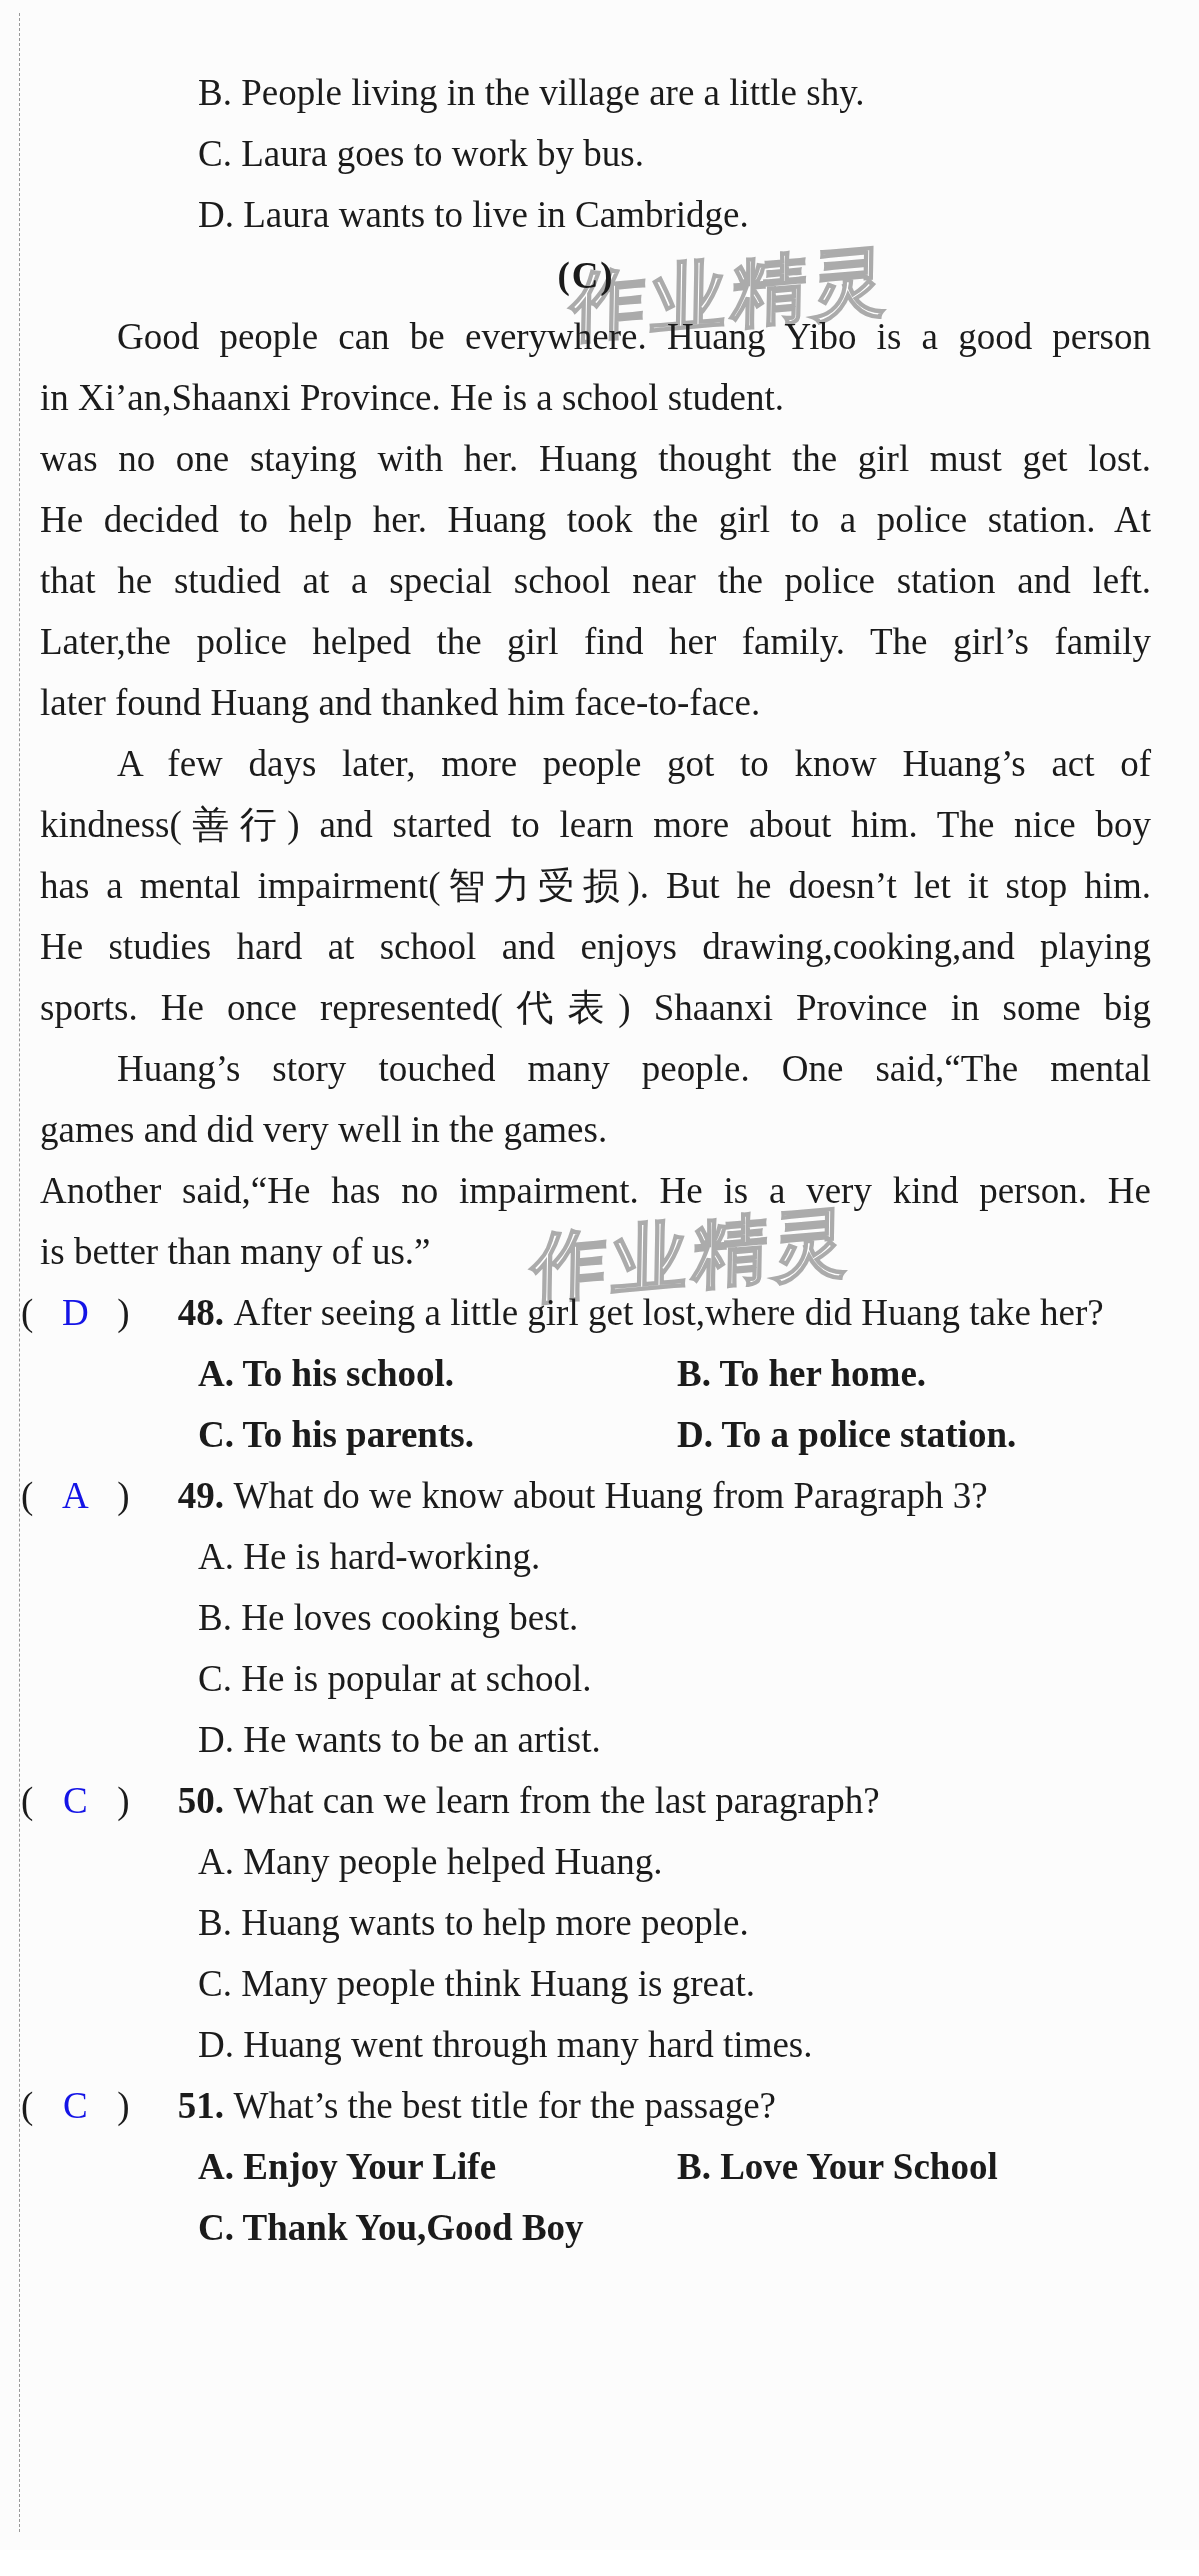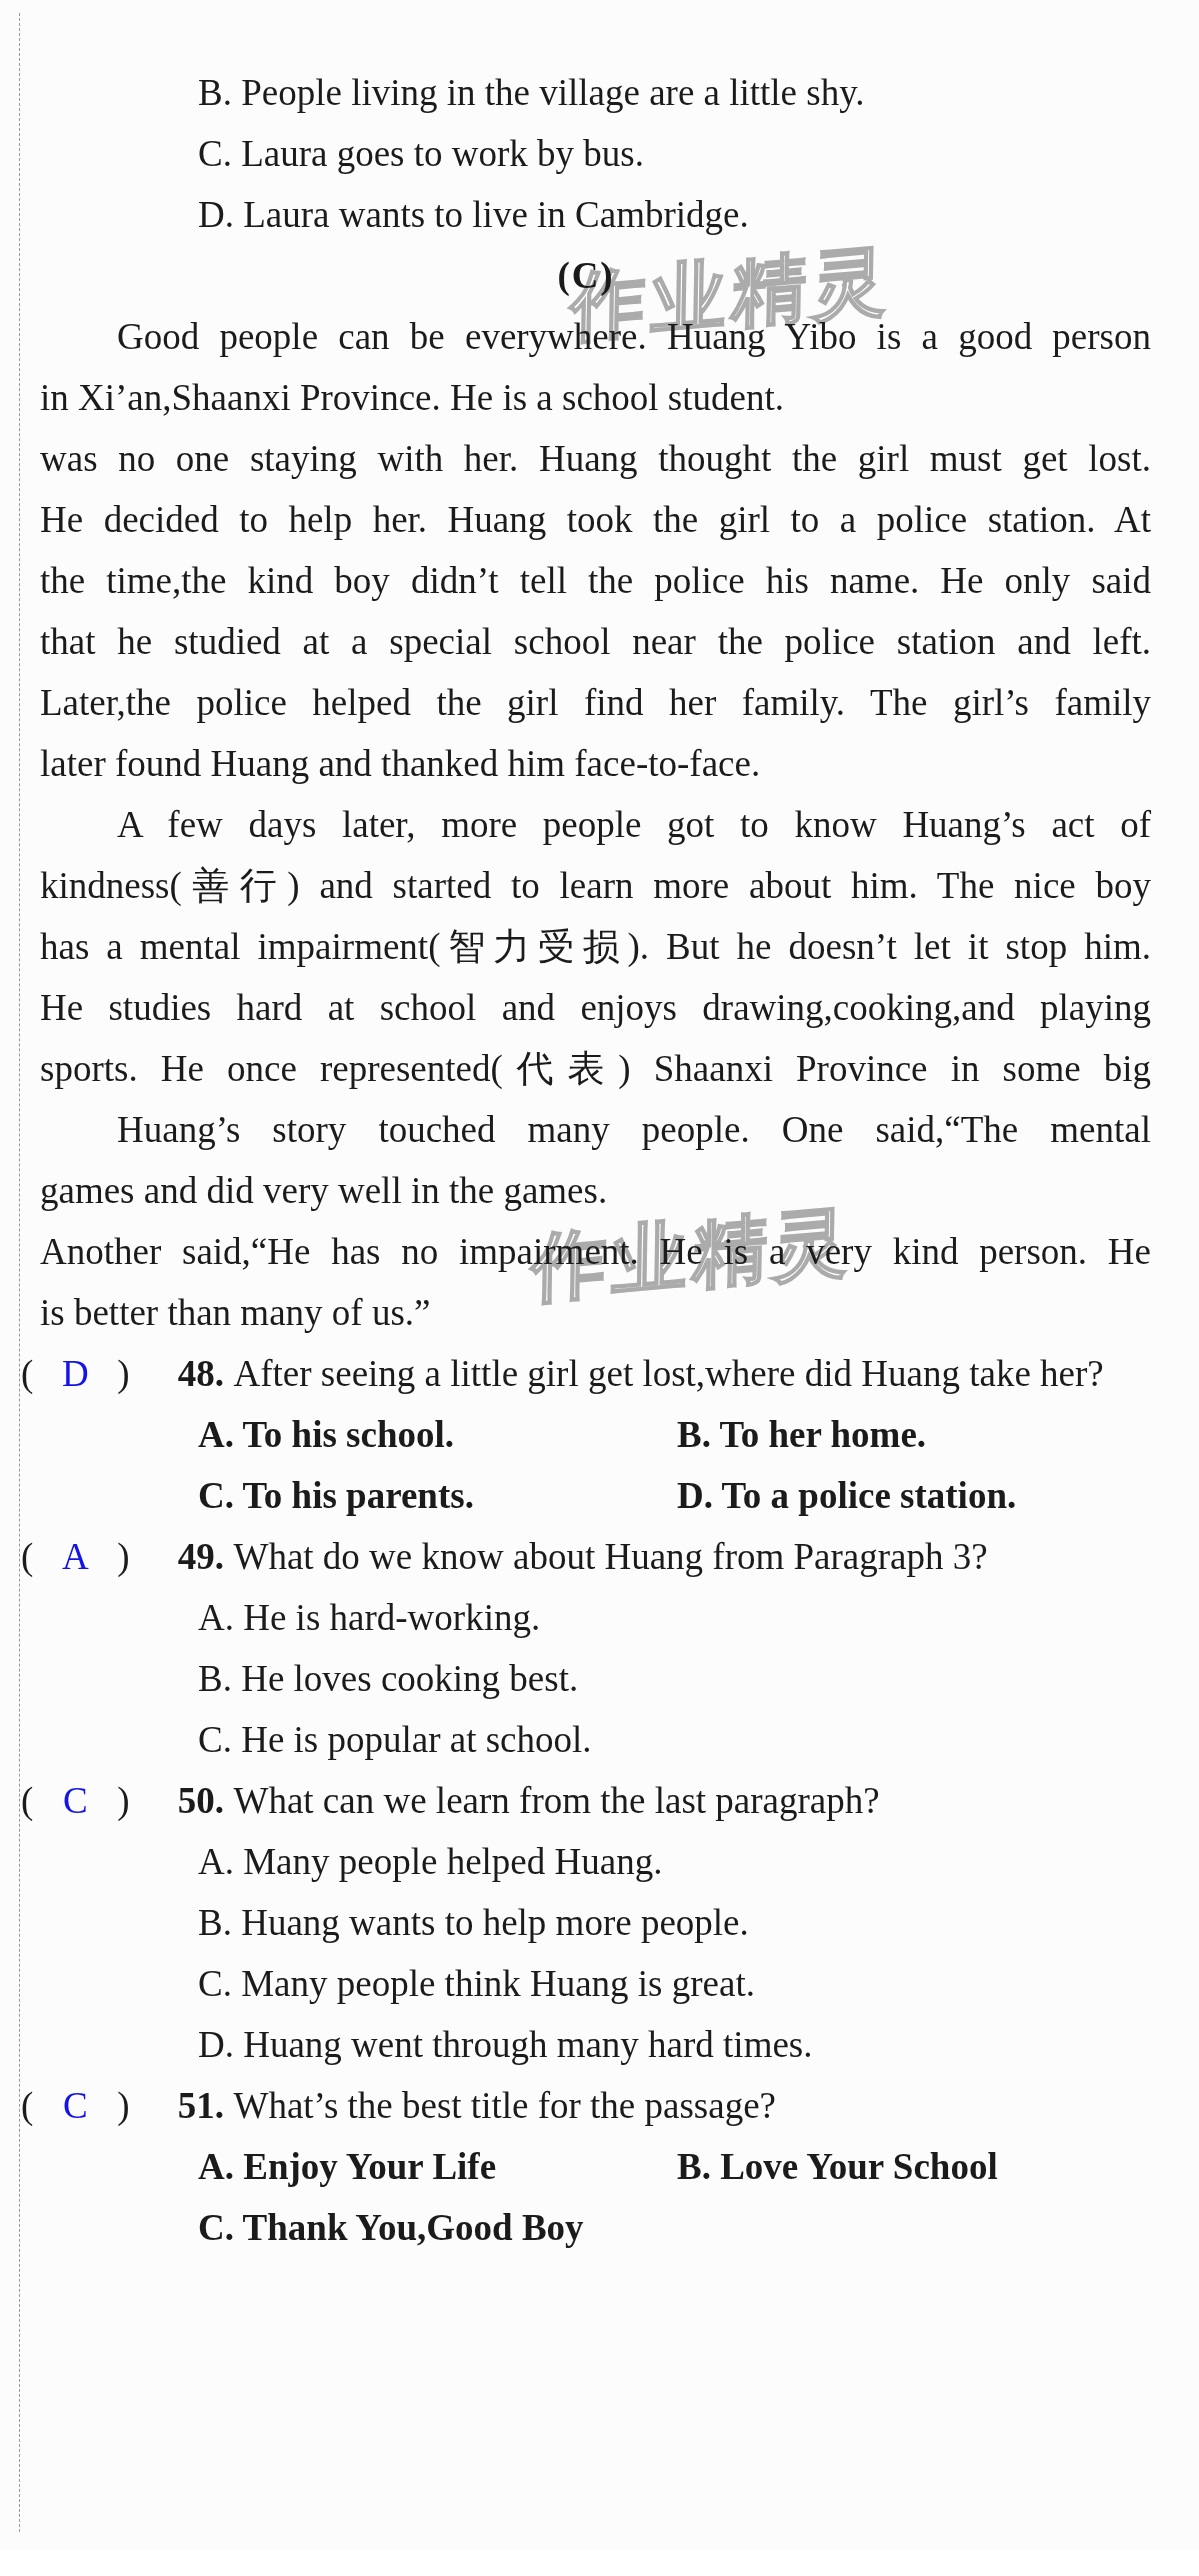--- a/index.html
+++ b/index.html
@@ -80,21 +80,20 @@
     <div class="line opt">C. Laura goes to work by bus.</div>
     <div class="line opt">D. Laura wants to live in Cambridge.</div>
 
     <div class="line heading">(C)</div>
 
     <div class="line jline first">Good people can be everywhere. Huang Yibo is a good person</div>
     <div class="line jline last">in Xi’an,Shaanxi Province. He is a school student.</div>
 
     <div class="line jline">was no one staying with her. Huang thought the girl must get lost.</div>
     <div class="line jline">He decided to help her. Huang took the girl to a police station. At</div>
-    <div class="line jline">the time,the kind boy didn’t tell the police his name. He only said</div>
     <div class="line jline">that he studied at a special school near the police station and left.</div>
     <div class="line jline">Later,the police helped the girl find her family. The girl’s family</div>
     <div class="line jline last">later found Huang and thanked him face-to-face.</div>
 
     <div class="line jline first">A few days later, more people got to know Huang’s act of</div>
     <div class="line jline">kindness(善行) and started to learn more about him. The nice boy</div>
     <div class="line jline">has a mental impairment(智力受损). But he doesn’t let it stop him.</div>
     <div class="line jline">He studies hard at school and enjoys drawing,cooking,and playing</div>
     <div class="line jline">sports. He once represented(代表) Shaanxi Province in some big</div>
     <div class="line jline first">Huang’s story touched many people. One said,“The mental</div>
@@ -114,20 +113,21 @@
       <span class="col1">C. To his parents.</span>
       <span class="col2">D. To a police station.</span>
     </div>
 
     <div class="line q">
       <span class="paren">(</span><span class="ans">A</span><span class="paren">)</span><span class="qnum">49.</span><span class="qtext">What do we know about Huang from Paragraph 3?</span>
     </div>
     <div class="line opt">A. He is hard-working.</div>
     <div class="line opt">B. He loves cooking best.</div>
     <div class="line opt">C. He is popular at school.</div>
+    <div class="line opt">D. He wants to be an artist.</div>
 
     <div class="line q">
       <span class="paren">(</span><span class="ans">C</span><span class="paren">)</span><span class="qnum">50.</span><span class="qtext">What can we learn from the last paragraph?</span>
     </div>
     <div class="line opt">A. Many people helped Huang.</div>
     <div class="line opt">B. Huang wants to help more people.</div>
     <div class="line opt">C. Many people think Huang is great.</div>
     <div class="line opt">D. Huang went through many hard times.</div>
 
     <div class="line q">

